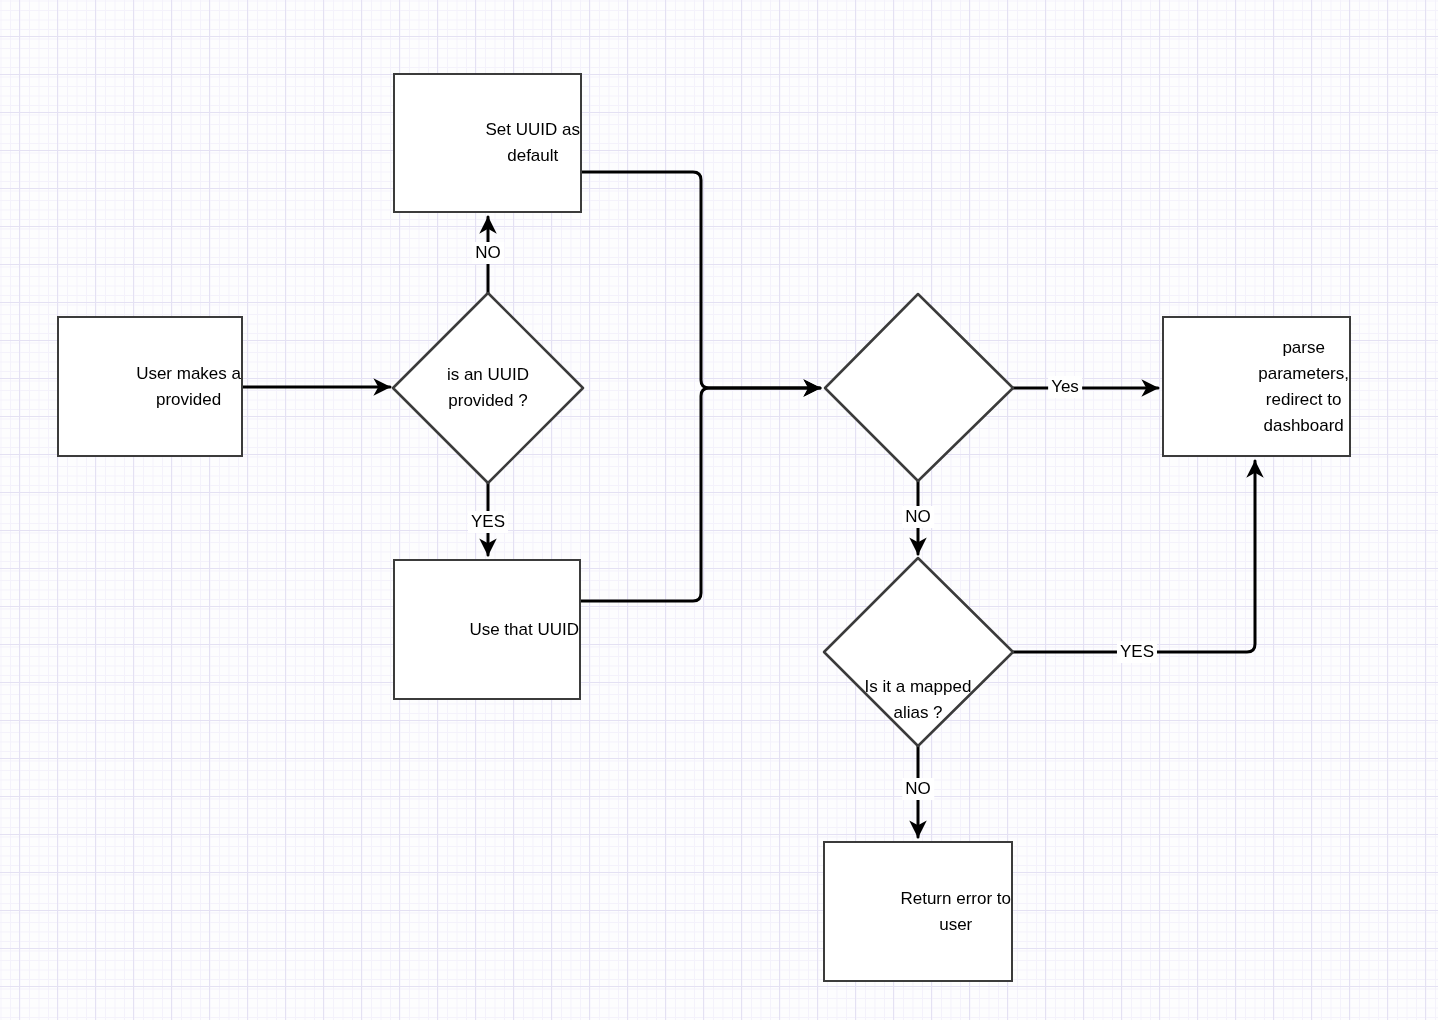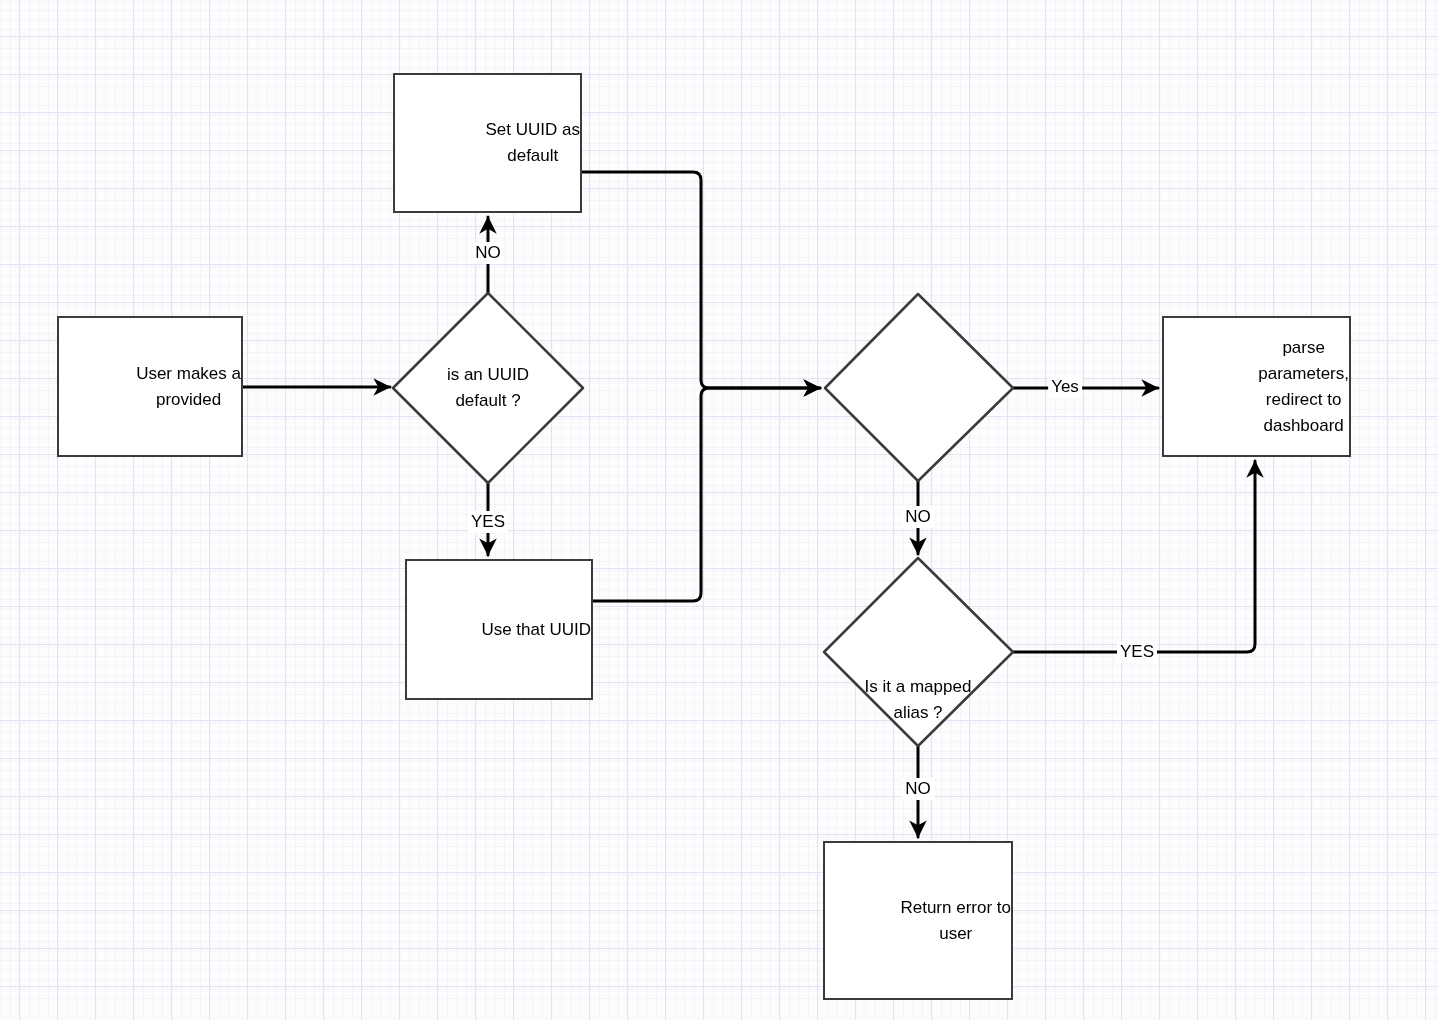--- a/index.html
+++ b/index.html
@@ -103,38 +103,38 @@
   <div class="node-box" style="left:57px; top:316px; width:186px; height:141px;">
     <div class="node-label">User makes a
 provided</div>
   </div>
 
   <div class="node-box" style="left:393px; top:73px; width:189px; height:140px;">
     <div class="node-label">Set UUID as
 default</div>
   </div>
 
-  <div class="node-box" style="left:393px; top:559px; width:188px; height:141px;margin-left:12px;">
+  <div class="node-box" style="left:393px; top:559px; width:188px; height:141px;">
     <div class="node-label">Use that UUID</div>
   </div>
 
   <div class="node-box" style="left:1162px; top:316px; width:189px; height:141px;">
     <div class="node-label">parse
 parameters,
 redirect to
 dashboard</div>
   </div>
 
-  <div class="node-box" style="left:823px; top:841px; width:190px; height:159px;">
+  <div class="node-box" style="left:823px; top:841px; width:190px; height:141px;">
     <div class="node-label">Return error to
 user</div>
   </div>
 
   <div class="diamond-label" style="left:488px; top:388px;">is an UUID
-default ?</div>
+provided ?</div>
   <div class="diamond-label" style="left:918px; top:652px;margin-top:48px;">Is it a mapped
 alias ?</div>
 
   <div class="edge-label" style="left:488px; top:253px;">NO</div>
   <div class="edge-label" style="left:488px; top:522px;">YES</div>
   <div class="edge-label" style="left:1065px; top:387px;">Yes</div>
   <div class="edge-label" style="left:918px; top:517px;">NO</div>
   <div class="edge-label" style="left:1137px; top:652px;">YES</div>
   <div class="edge-label" style="left:918px; top:789px;">NO</div>
 

